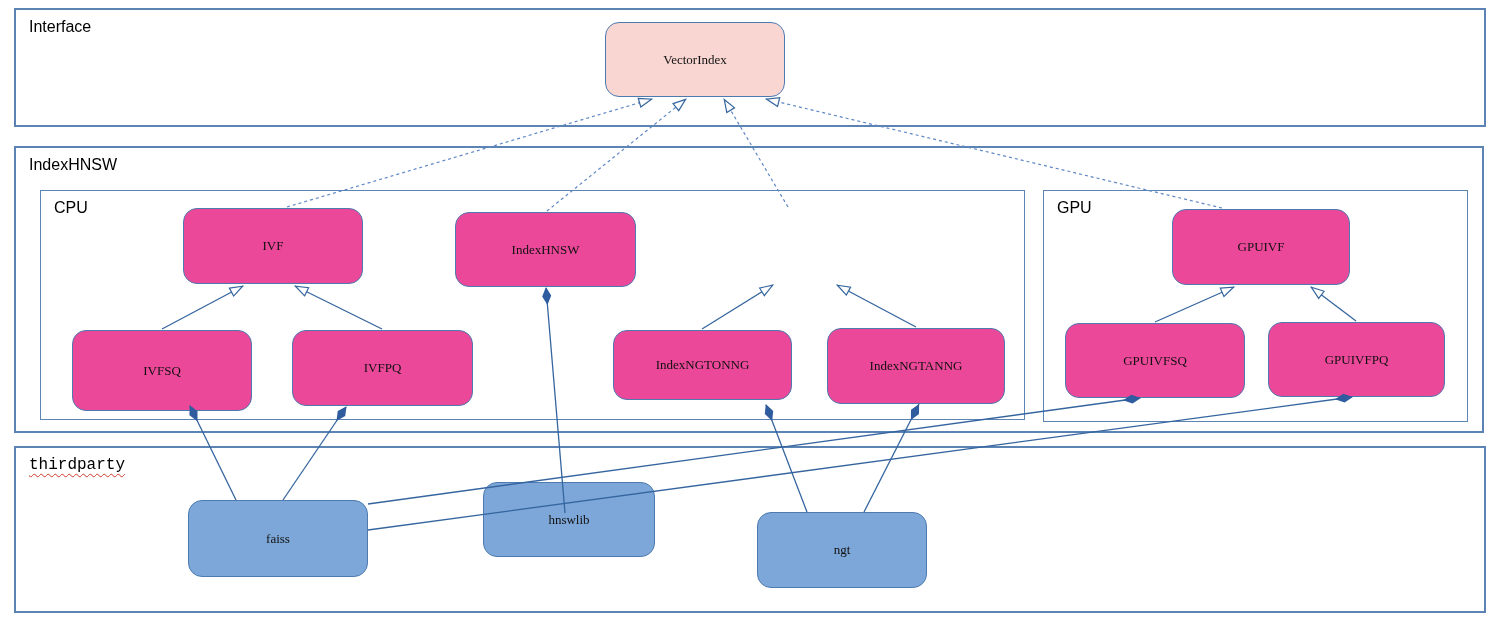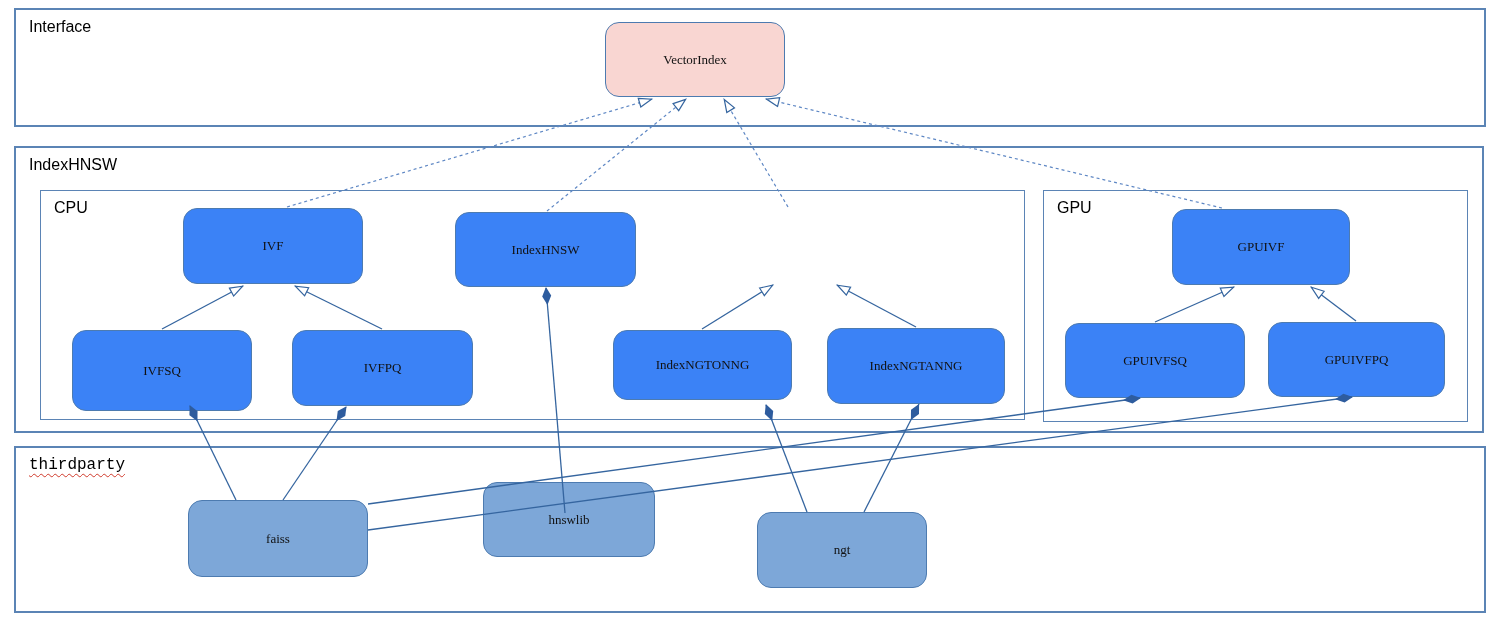--- a/index.html
+++ b/index.html
@@ -4,21 +4,21 @@
 <style>
   html,body{margin:0;padding:0;background:#fff;}
   #canvas{position:relative;width:1503px;height:628px;background:#ffffff;overflow:hidden;
           font-family:"Liberation Sans",sans-serif;}
   .container{position:absolute;border:2px solid #5b84b5;background:transparent;box-sizing:border-box;padding-left:22px;}
   .clabel{position:absolute;left:13px;top:8px;font-size:16px;color:#000;}
   .misspelled{text-decoration:underline wavy #d03a2b;text-decoration-thickness:1px;text-underline-offset:4px;font-family:Liberation Mono, monospace;}
   .node{position:absolute;border:1.6px solid #4d7bb0;border-radius:14px;box-sizing:border-box;
         display:flex;align-items:center;justify-content:center;
         font-family:"Liberation Serif",serif;font-size:13px;color:#111;}
-  .green{background:#3b82f6;align-items:center;}
+  .green{background:#ec4899;align-items:center;}
   .pink{background:#f9d6d2;}
   .blue{background:#7da7d8;}
   #wires{position:absolute;left:0;top:0;pointer-events:none;}
 </style>
 </head>
 <body>
 
 <div id="canvas">
 
   <div class="container" style="left:14px;top:8px;width:1472px;height:119px">

